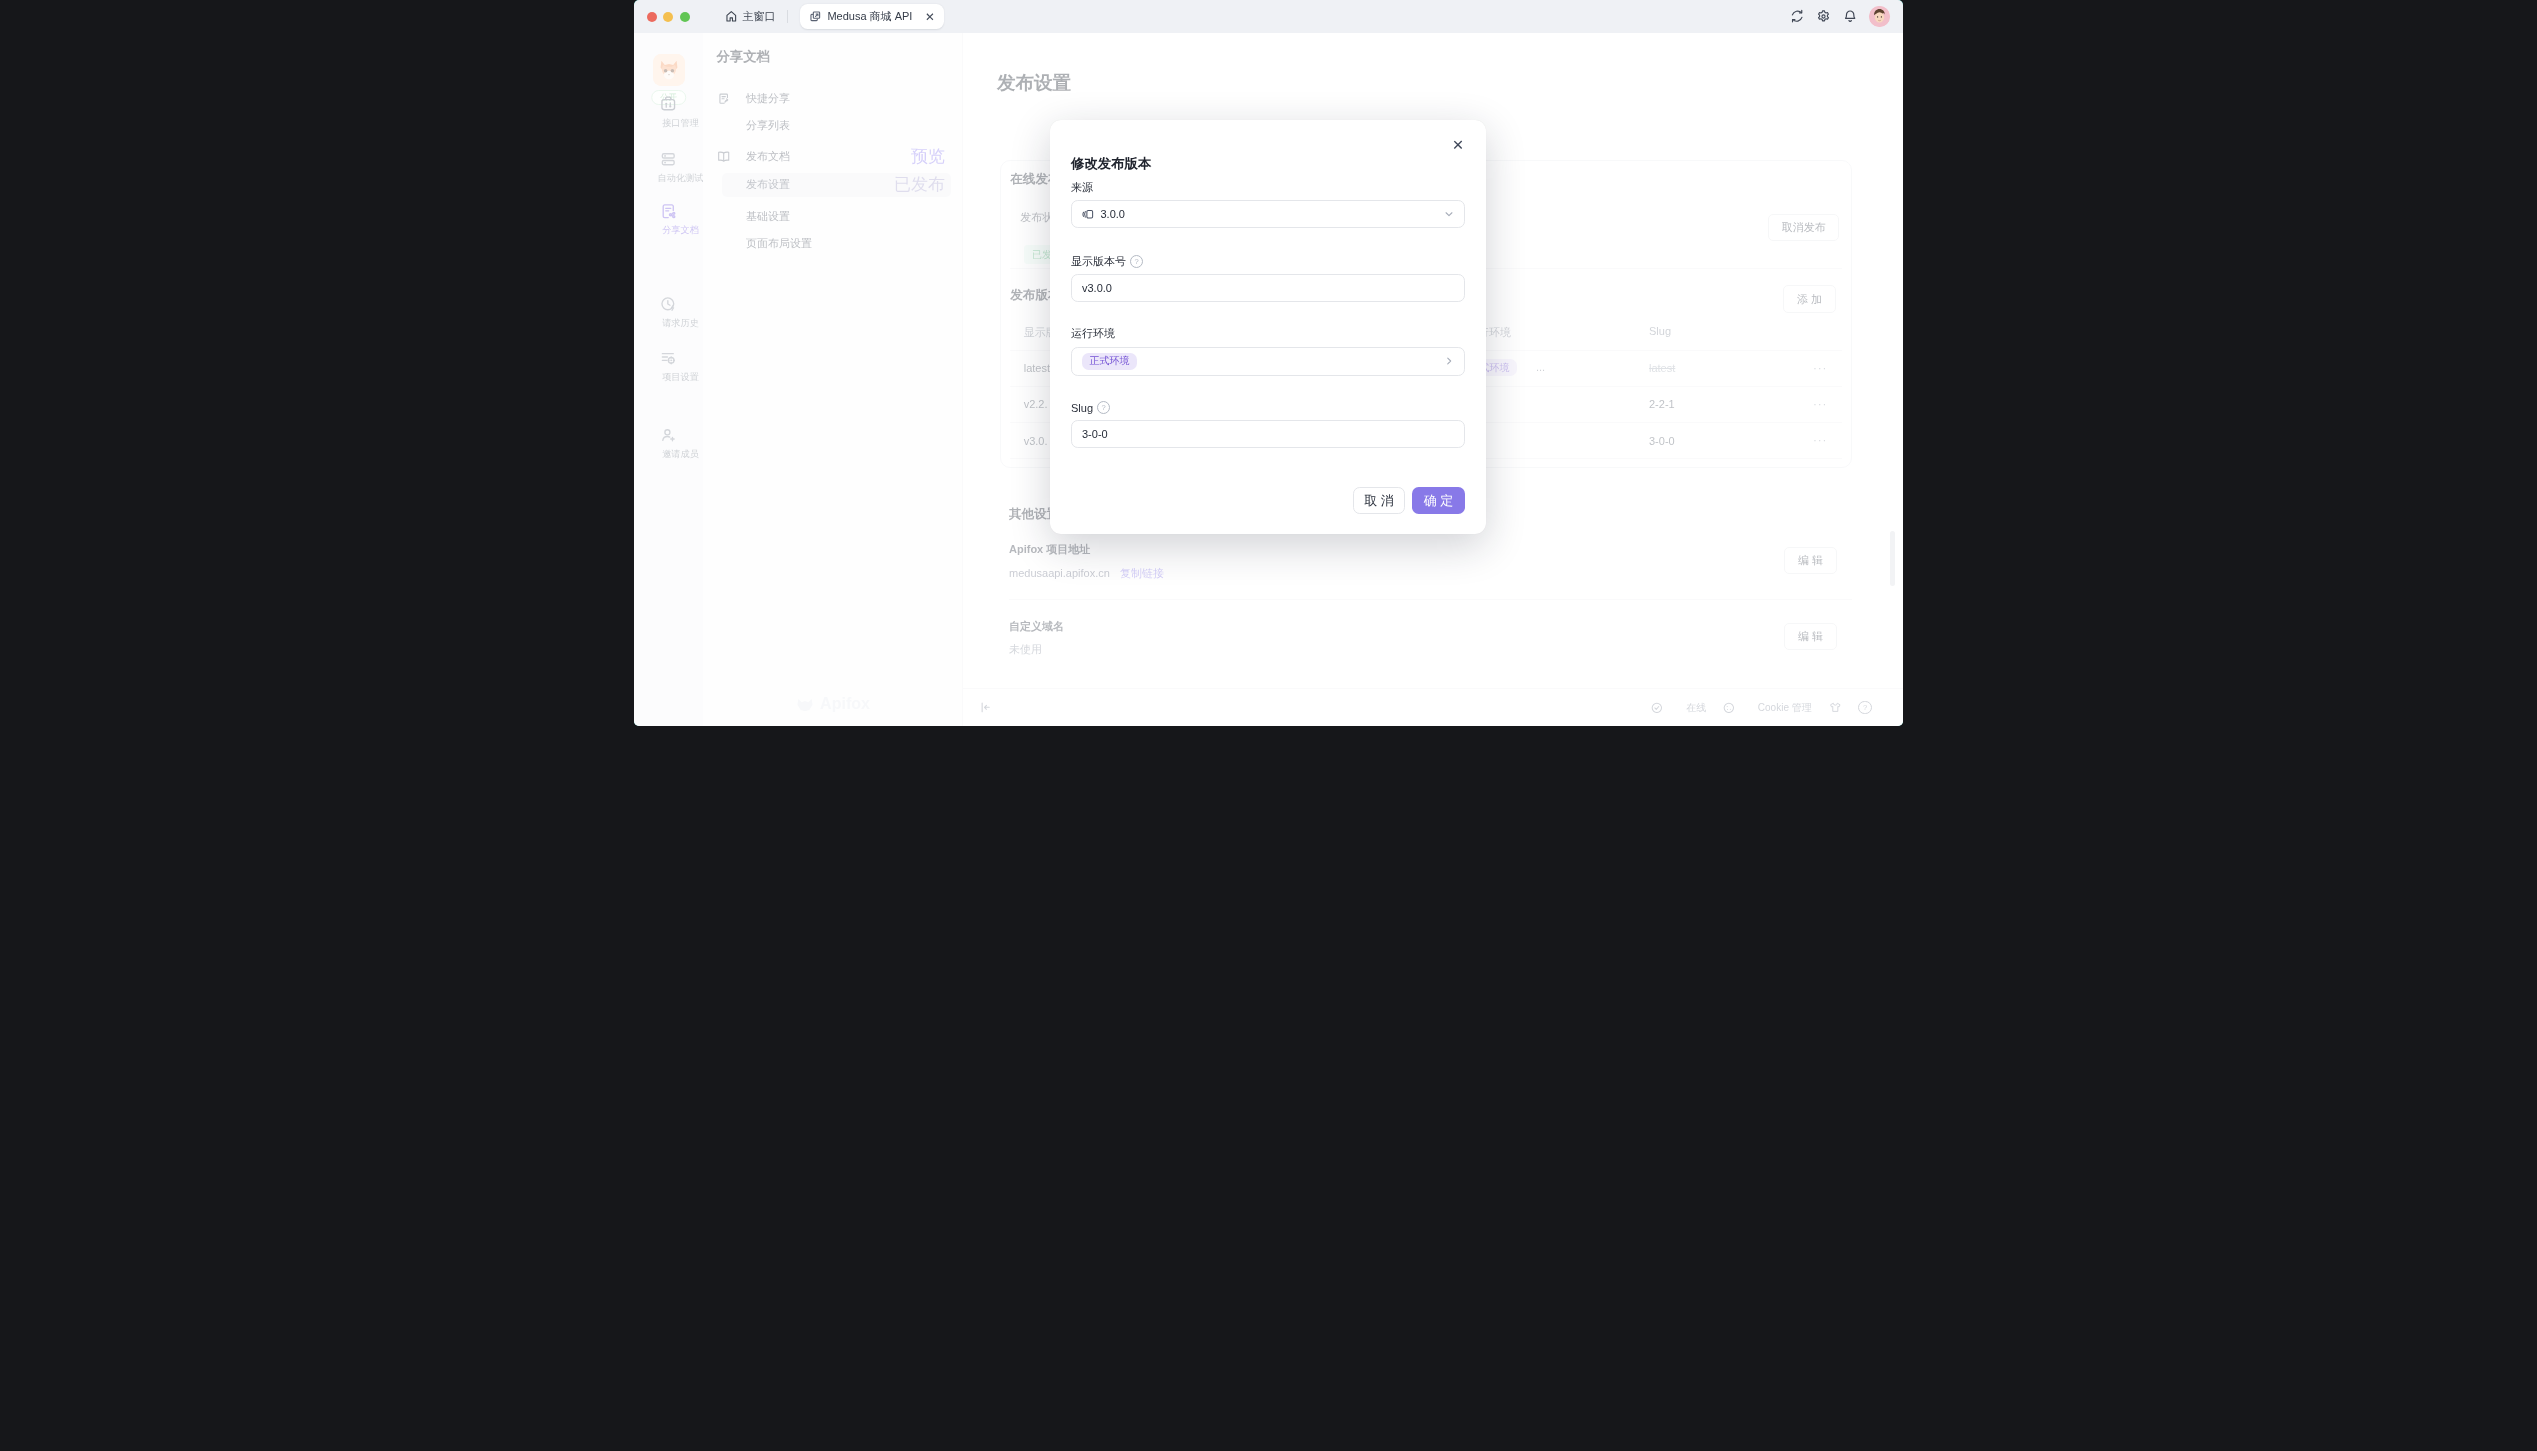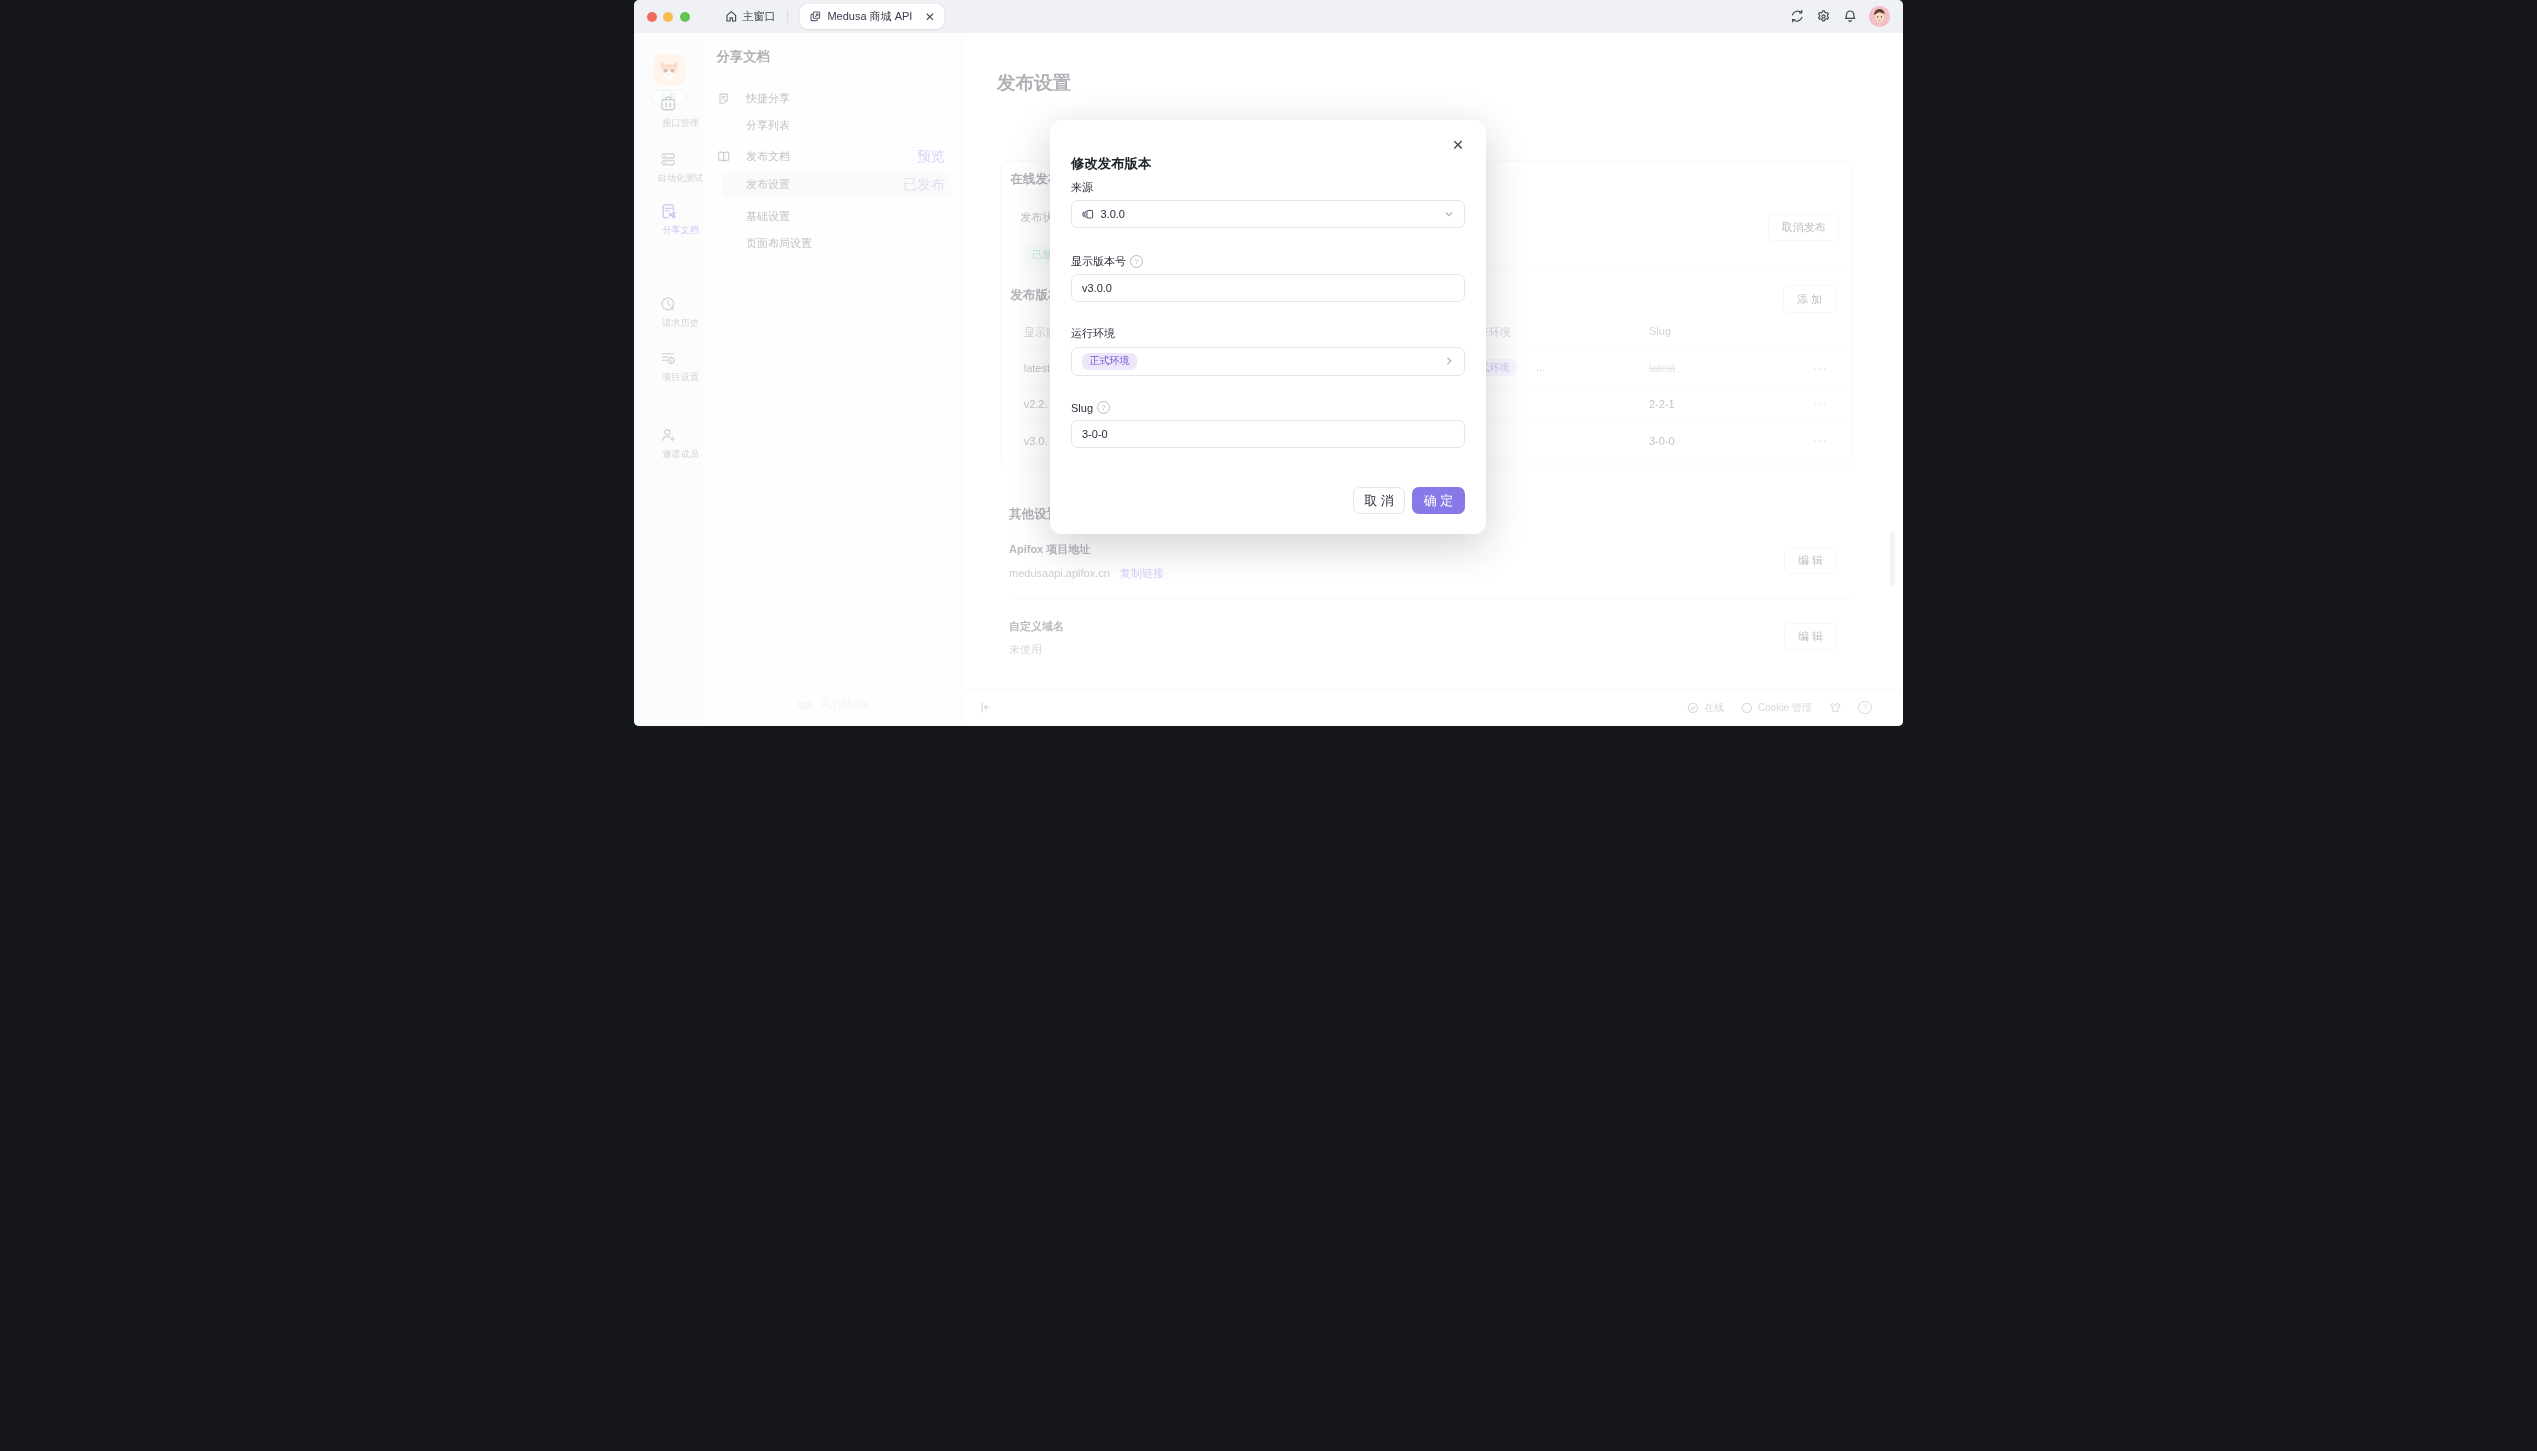--- a/index.html
+++ b/index.html
@@ -26,40 +26,40 @@
   .proj-avatar{position:absolute;top:21px;left:18.5px;width:32px;height:32px;border-radius:8.4px;background:#ffe3cf;overflow:hidden;}
   .pub-pill{position:absolute;top:57px;left:50%;transform:translateX(-50%);font-size:8.4px;color:#87cb98;border:0.8px solid #c6e8cf;border-radius:7.6px;padding:0.8px 8.4px;background:#fdfefd;white-space:nowrap;}
   .sb-item{position:absolute;left:0;width:69px;display:flex;flex-direction:column;align-items:center;gap:3.4px;color:#7d8490;cursor:pointer;}
   .sb-item .lbl{font-size:9.2px;white-space:nowrap;margin-left:24px;}
   .sb-item.active{color:#7b61e0;}
   
   .doc-title{position:absolute;top:15px;left:13.4px;font-size:13.4px;font-weight:600;color:#272d37;}
   .nav-item{position:absolute;left:0;right:0;height:23.5px;display:flex;align-items:center;font-size:11px;color:#4a505c;cursor:pointer;}
   .nav-item .nicon{position:absolute;left:14.3px;color:#6e7582;}
   .nav-item .ntext{position:absolute;left:43px;}
-  .nav-item .nright{position:absolute;right:17px;font-size:14px;}
+  .nav-item .nright{position:absolute;right:17px;font-size:17px;}
   .preview-link{color:#8f7ff0;cursor:pointer;}
   .nav-sel{position:absolute;left:19.3px;right:11px;height:23.5px;background:#f1f2f5;border-radius:5px;}
   .pub-badge{color:#a9a4cf;font-size:10px;}
   .ghost-logo{position:absolute;bottom:11.7px;left:0;right:0;display:flex;align-items:center;justify-content:center;gap:5px;color:#e9ebf0;font-weight:700;font-size:16px;}
   
   .page-title{position:absolute;left:34px;top:37px;font-size:18.5px;font-weight:600;color:#232a34;}
   .card{position:absolute;left:37px;top:127px;width:852px;height:308px;border:0.8px solid #edeef2;border-radius:10px;background:#fff;box-sizing:border-box;}
   .sec-title{font-size:12.6px;font-weight:600;color:#2b313c;position:absolute;}
   .field-label{font-size:11px;color:#4d545f;position:absolute;}
   .badge-green{position:absolute;font-size:10px;color:#58bd7e;background:#eaf8f0;border-radius:3.4px;padding:2.5px 8.4px;}
   .btn{display:flex;align-items:center;justify-content:center;font-size:11px;color:#3f4653;background:#fff;border:0.8px solid #e7e8ec;border-radius:5px;cursor:pointer;box-sizing:border-box;}
   .hr{position:absolute;height:0.8px;background:#f1f2f4;}
   .th{position:absolute;font-size:11px;color:#868d99;}
   .td{position:absolute;font-size:11px;color:#525a66;}
   .tag{display:inline-block;font-size:10px;color:#7452d4;background:#ebe6fa;border-radius:6.7px;padding:2.5px 7.6px;line-height:1.2;}
   .more-dots{position:absolute;color:#9aa1ac;font-size:11.7px;letter-spacing:0.8px;cursor:pointer;}
   .statusbar{position:absolute;left:0;right:0;bottom:0;height:37px;border-top:0.8px solid #f0f1f4;display:flex;align-items:center;color:#8b92a0;font-size:10px;}
   .sb-right{position:absolute;right:31px;display:flex;align-items:center;gap:17px;}
-  .sb-group{display:flex;align-items:center;gap:5px;cursor:pointer;}
+  .sb-group{display:flex;align-items:center;gap:23px;cursor:pointer;}
   .hicon{width:11px;height:11px;border:0.8px solid currentColor;border-radius:50%;font-size:7.6px;display:inline-flex;align-items:center;justify-content:center;flex:none;}
   .scroll-thumb{position:absolute;right:8.4px;top:498px;width:5px;height:55px;border-radius:2.5px;background:#dcdee3;}
   
   .overlay{position:absolute;top:33px;left:0;right:0;bottom:0;background:rgba(255,255,255,.63);z-index:50;}
   .modal{position:absolute;left:416px;top:120px;width:436px;height:414px;background:#fff;border-radius:11px;box-shadow:0 11.7px 40px rgba(25,30,50,.20),0 0 0.8px rgba(0,0,0,.10);z-index:100;}
   .m-title{position:absolute;left:21px;top:35px;font-size:13.4px;font-weight:600;color:#20242e;}
   .m-close{position:absolute;right:22px;top:17.6px;font-size:14.3px;color:#40485a;cursor:pointer;line-height:1;}
   .m-label{position:absolute;left:21px;font-size:11px;color:#2a2f3a;display:flex;align-items:center;gap:4.2px;}
   .m-label .hicon{color:#b4bac4;}
   .m-box{position:absolute;left:21px;right:21px;height:28px;border:0.8px solid #e4e6ea;border-radius:6.7px;box-sizing:border-box;display:flex;align-items:center;padding:0 10px;font-size:11px;color:#262c38;background:#fff;}

